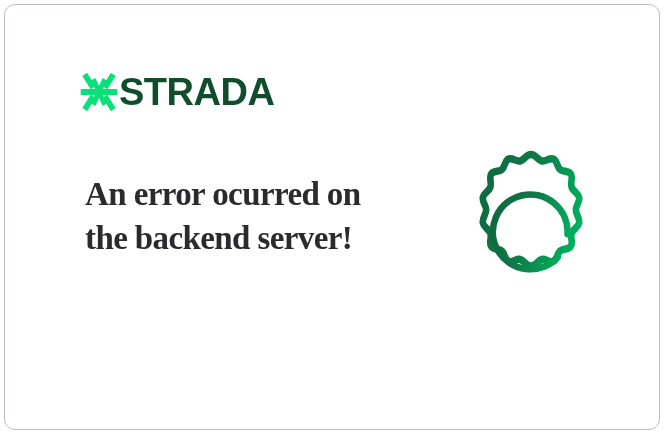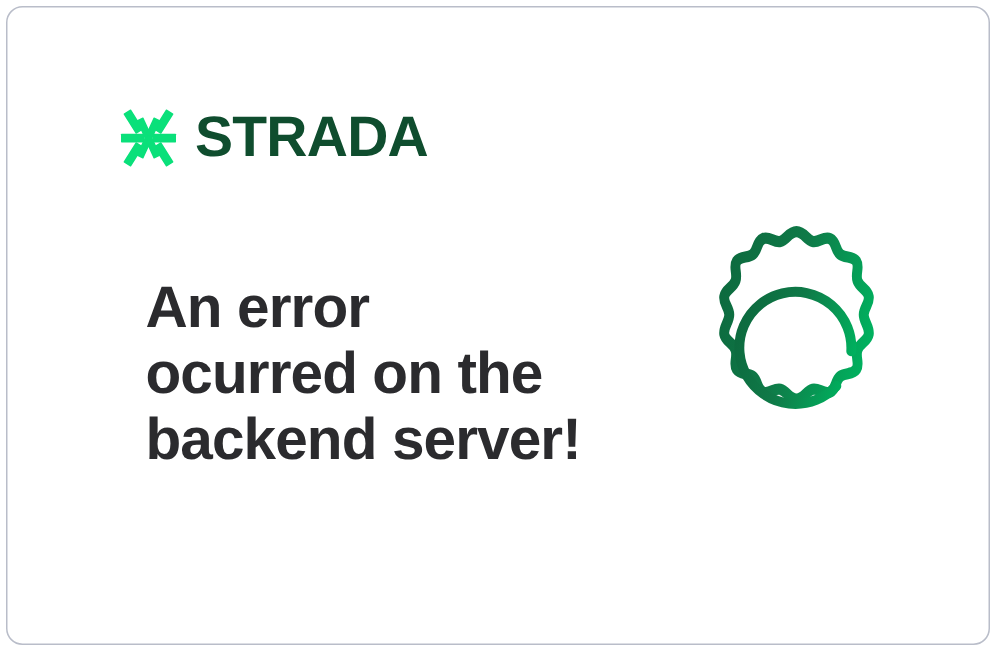--- a/index.html
+++ b/index.html
@@ -33,21 +33,20 @@
     border-radius: 11px;
   }
 
   
   .brand {
     position: absolute;
     left: 74px;
     top: 64px;
     display: flex;
     align-items: center;
-    gap: 11px;
     height: 46px;
   }
 
   .brand-mark {
     width: 40px;
     height: 40px;
     display: block;
     flex: 0 0 auto;
   }
 
@@ -60,27 +59,27 @@
     white-space: nowrap;
     font-family: "Liberation Sans", sans-serif;
   }
 
   
   .error-message {
     position: absolute;
     left: 76px;
     top: 163px;
     width: 300px;
-    margin: 16px;
-    font-size: 39px;
+    margin: 4px;
+    font-size: 33px;
     line-height: 44px;
     font-weight: bold;
     letter-spacing: -0.6px;
     color: #2b2b2e;
-    font-family: Liberation Sans, sans-serif;
+    font-family: Liberation Serif, serif;
   }
 
   
   .gear-illustration {
     position: absolute;
     left: 443px;
     top: 137px;
     width: 166px;
     height: 166px;
     display: block;

